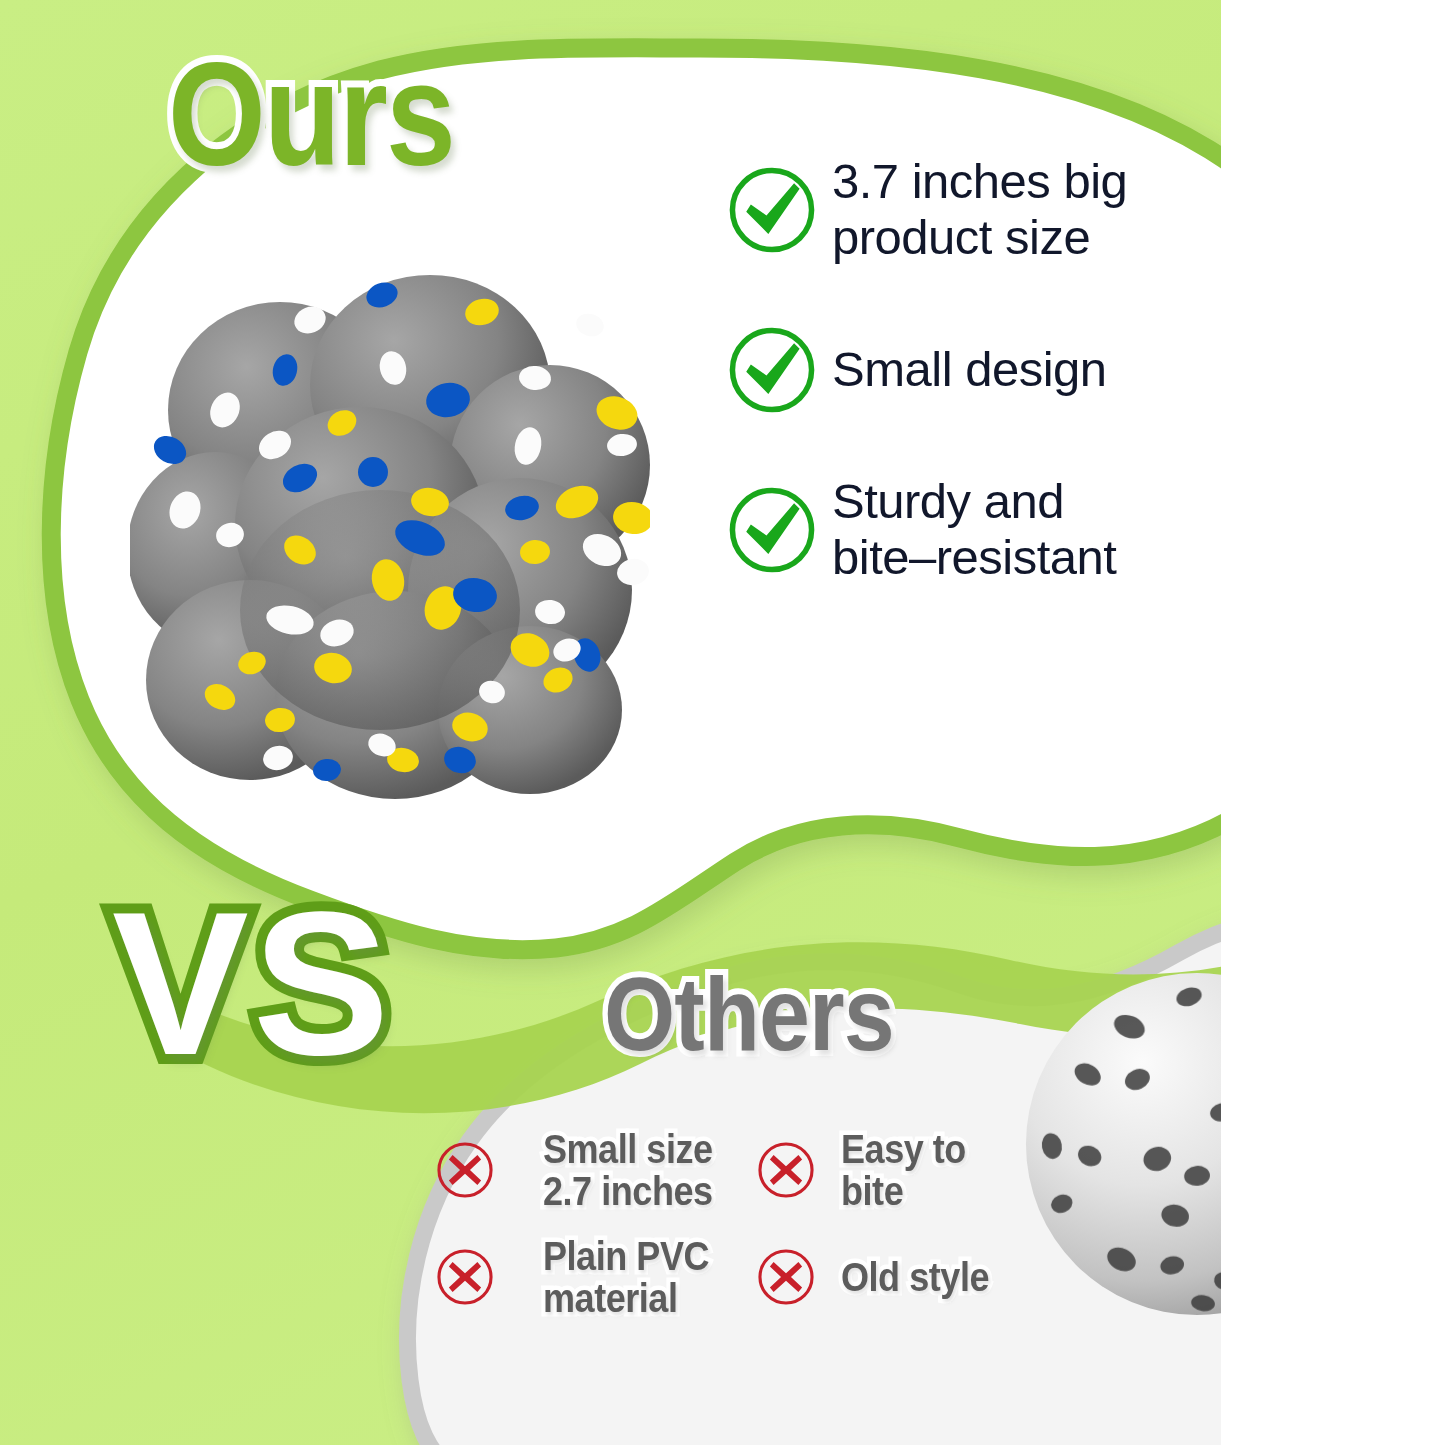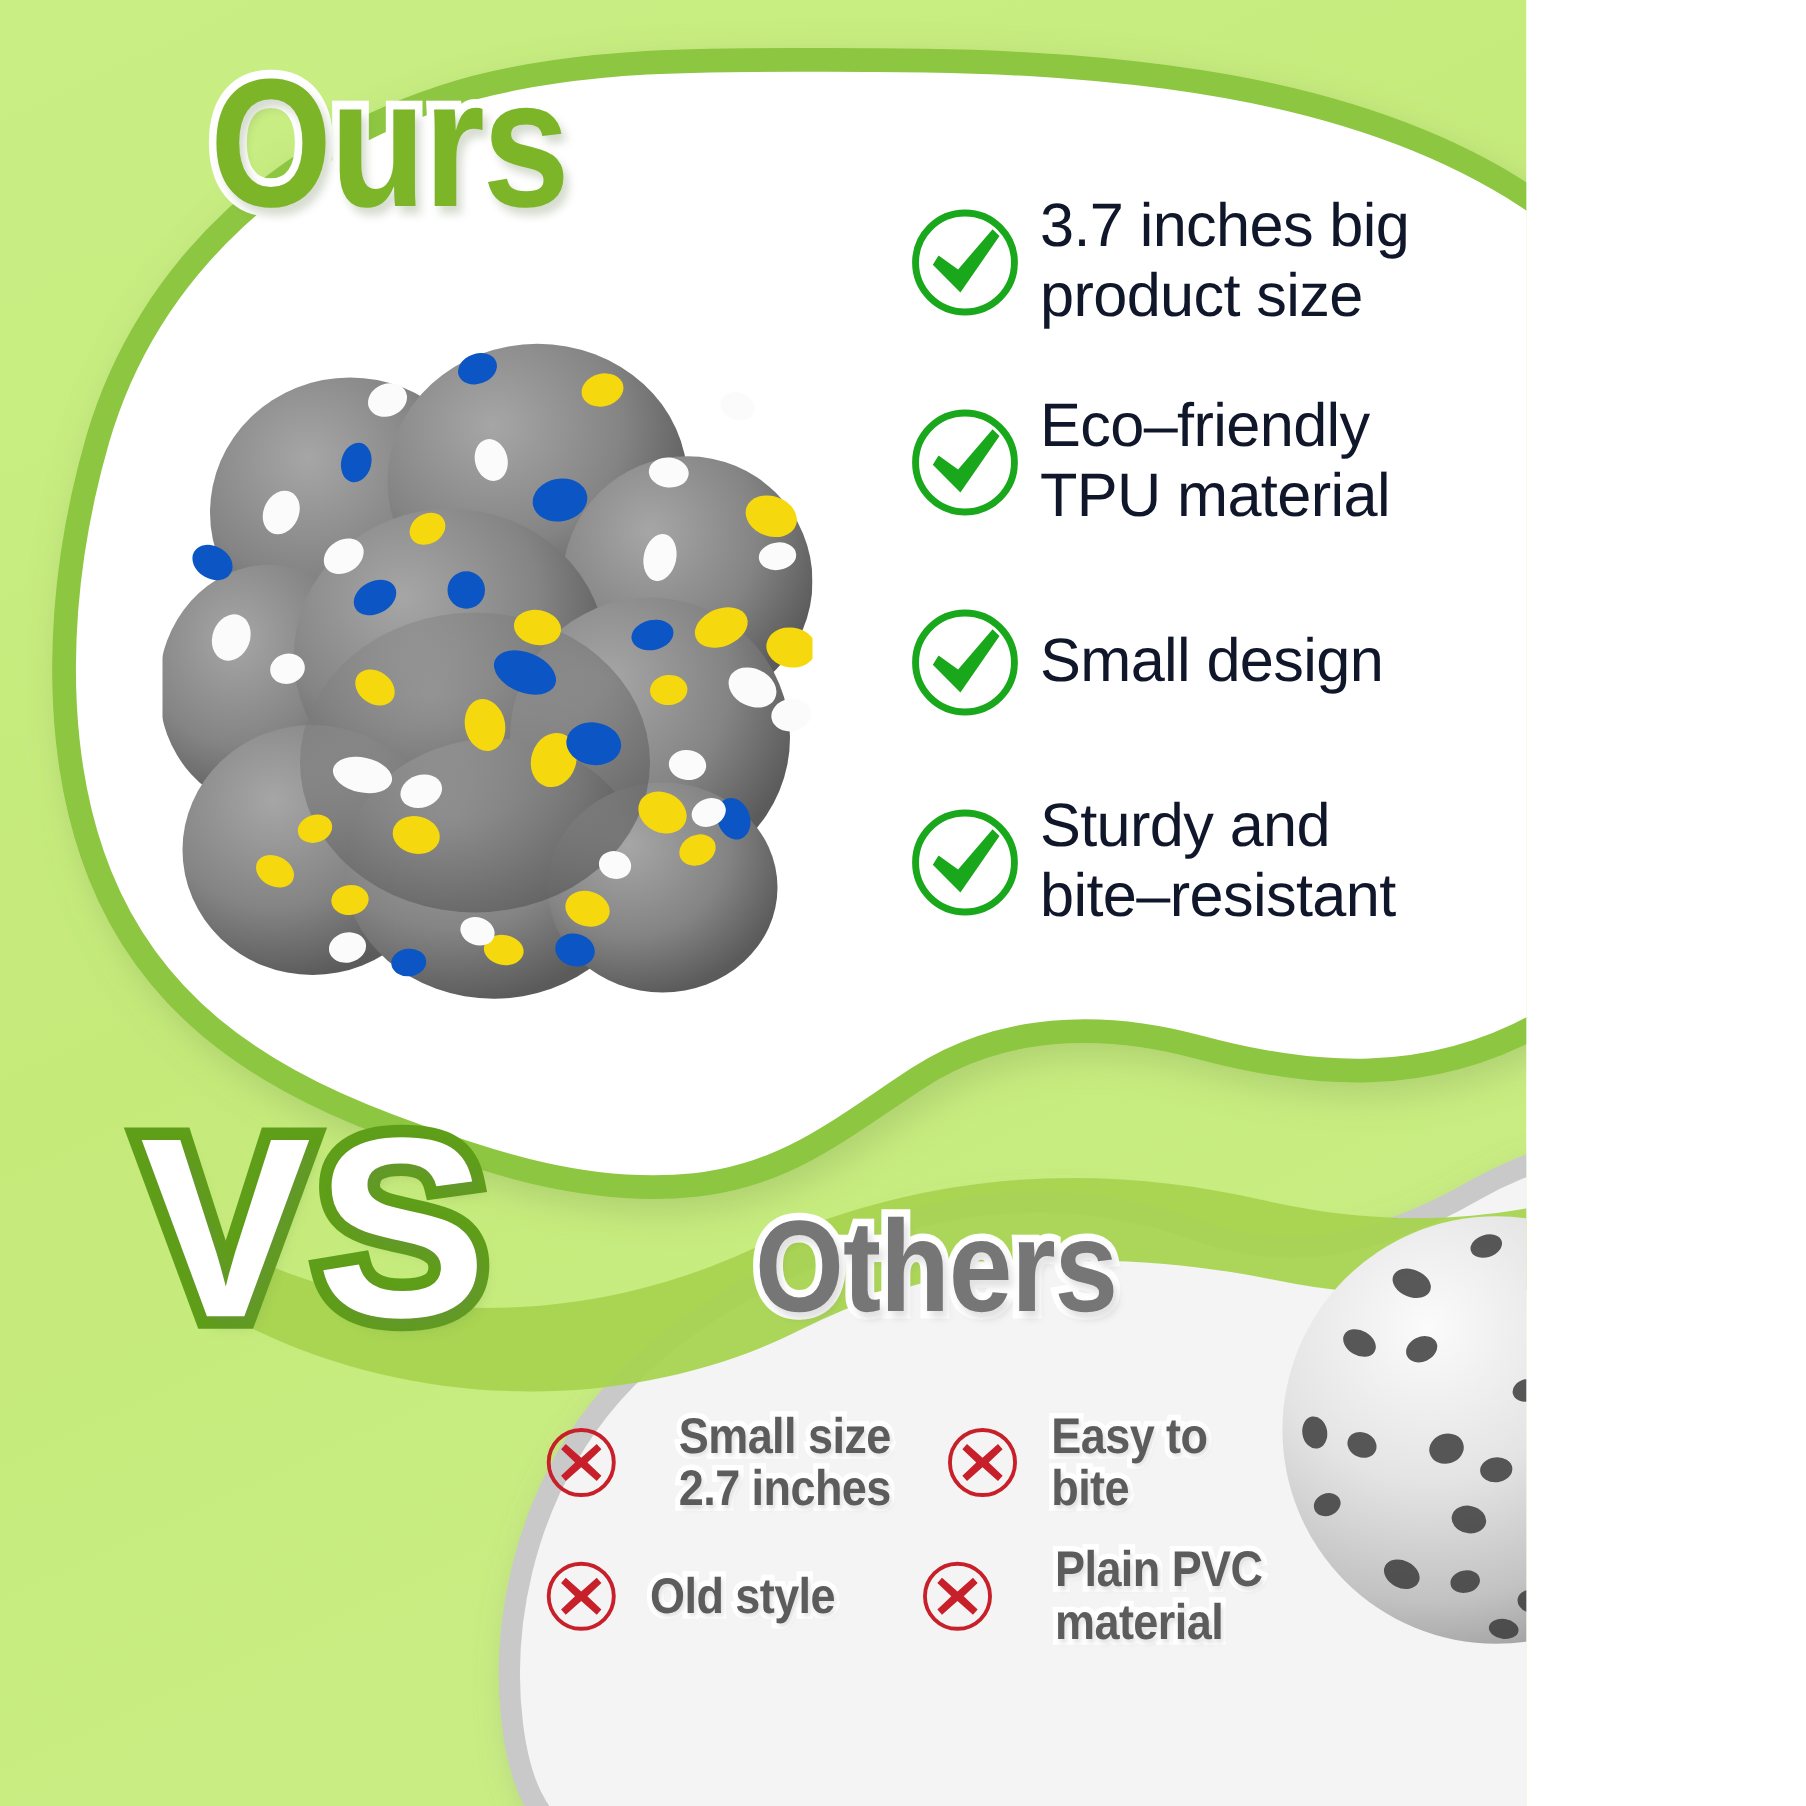--- a/index.html
+++ b/index.html
@@ -302,28 +302,20 @@
 
     <div class="feature-row">
       <svg class="check-icon" viewBox="0 0 100 100">
         <circle cx="50" cy="50" r="43" fill="none" stroke="#19a71b" stroke-width="6"></circle>
         <path d="M 22 52 L 27 44 L 44 56 L 74 21 L 80 27 L 46 76 Z" fill="#19a71b"></path>
       </svg>
       <div class="feature-text">3.7 inches big
 product size</div>
     </div>
 
-    <div class="feature-row">
-      <svg class="check-icon" viewBox="0 0 100 100">
-        <circle cx="50" cy="50" r="43" fill="none" stroke="#19a71b" stroke-width="6"></circle>
-        <path d="M 22 52 L 27 44 L 44 56 L 74 21 L 80 27 L 46 76 Z" fill="#19a71b"></path>
-      </svg>
-      <div class="feature-text">Eco–friendly
-TPU material</div>
-    </div>
 
     <div class="feature-row">
       <svg class="check-icon" viewBox="0 0 100 100">
         <circle cx="50" cy="50" r="43" fill="none" stroke="#19a71b" stroke-width="6"></circle>
         <path d="M 22 52 L 27 44 L 44 56 L 74 21 L 80 27 L 46 76 Z" fill="#19a71b"></path>
       </svg>
       <div class="feature-text">Small design</div>
     </div>
 
     <div class="feature-row">
@@ -355,34 +347,34 @@
       <div class="con-item w2">
         <svg class="x-icon" viewBox="0 0 100 100">
           <circle cx="50" cy="50" r="42" fill="none" stroke="#c8202a" stroke-width="5"></circle>
           <path d="M 30 26 L 50 44 L 70 26 L 76 33 L 58 50 L 76 67 L 70 74 L 50 56 L 30 74 L 24 67 L 42 50 L 24 33 Z" fill="#c8202a"></path>
         </svg>
         <div class="con-text">Easy to bite</div>
       </div>
     </div>
 
     <div class="con-row">
-      <div class="con-item w2">
-        <svg class="x-icon" viewBox="0 0 100 100">
-          <circle cx="50" cy="50" r="42" fill="none" stroke="#c8202a" stroke-width="5"></circle>
-          <path d="M 30 26 L 50 44 L 70 26 L 76 33 L 58 50 L 76 67 L 70 74 L 50 56 L 30 74 L 24 67 L 42 50 L 24 33 Z" fill="#c8202a"></path>
-        </svg>
-        <div class="con-text">Old style</div>
-      </div>
       <div class="con-item w1">
         <svg class="x-icon" viewBox="0 0 100 100">
           <circle cx="50" cy="50" r="42" fill="none" stroke="#c8202a" stroke-width="5"></circle>
           <path d="M 30 26 L 50 44 L 70 26 L 76 33 L 58 50 L 76 67 L 70 74 L 50 56 L 30 74 L 24 67 L 42 50 L 24 33 Z" fill="#c8202a"></path>
         </svg>
         <div class="con-text">Plain PVC
 material</div>
+      </div>
+      <div class="con-item w2">
+        <svg class="x-icon" viewBox="0 0 100 100">
+          <circle cx="50" cy="50" r="42" fill="none" stroke="#c8202a" stroke-width="5"></circle>
+          <path d="M 30 26 L 50 44 L 70 26 L 76 33 L 58 50 L 76 67 L 70 74 L 50 56 L 30 74 L 24 67 L 42 50 L 24 33 Z" fill="#c8202a"></path>
+        </svg>
+        <div class="con-text">Old style</div>
       </div>
     </div>
 
   </div>
 
   <svg class="ball-others" viewBox="0 0 360 360">
     <circle cx="180" cy="180" r="172" fill="url(#gBallW)"></circle>
     <g fill="#3c3c3c" opacity="0.85">
       <ellipse cx="172" cy="32" rx="13" ry="9" transform="rotate(-18 172 32)"></ellipse>
       <ellipse cx="112" cy="62" rx="16" ry="11" transform="rotate(22 112 62)"></ellipse>

